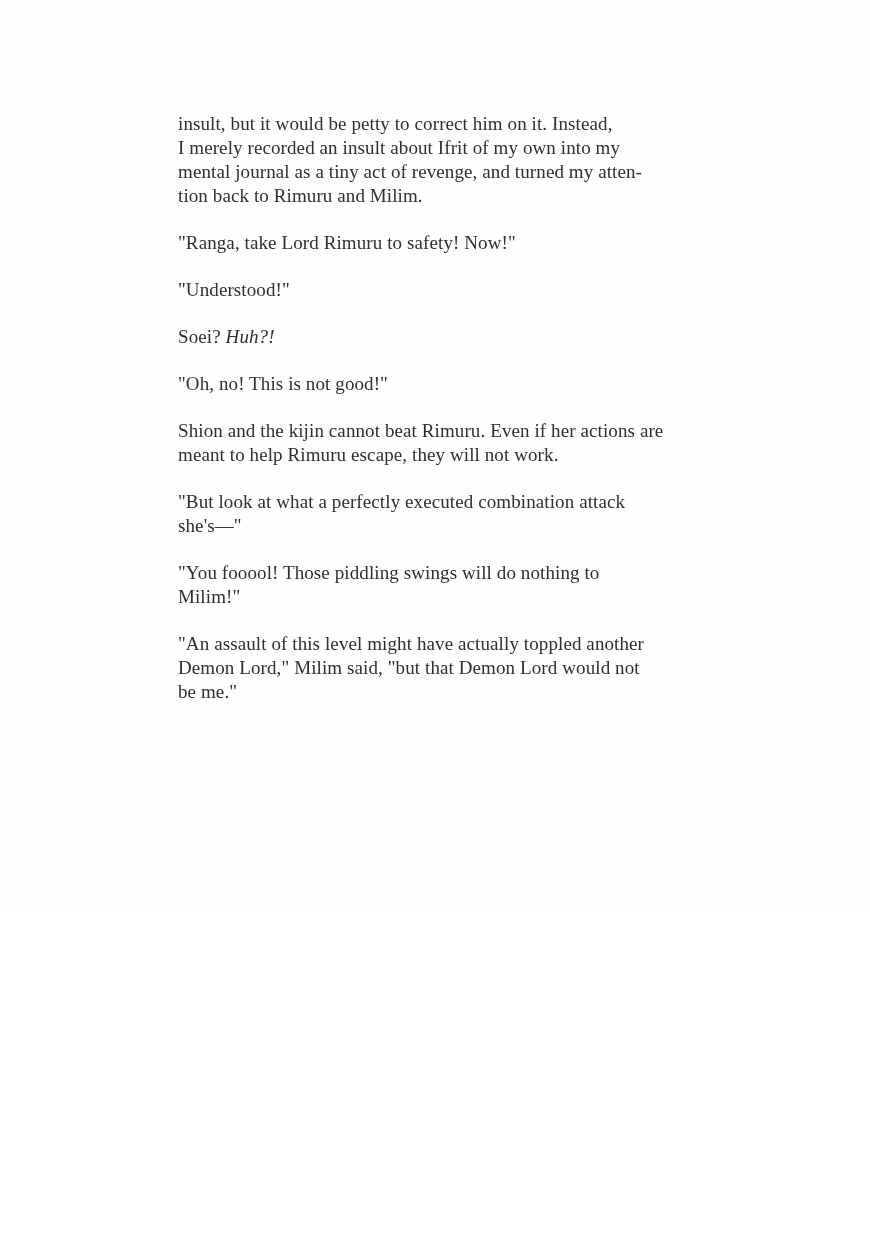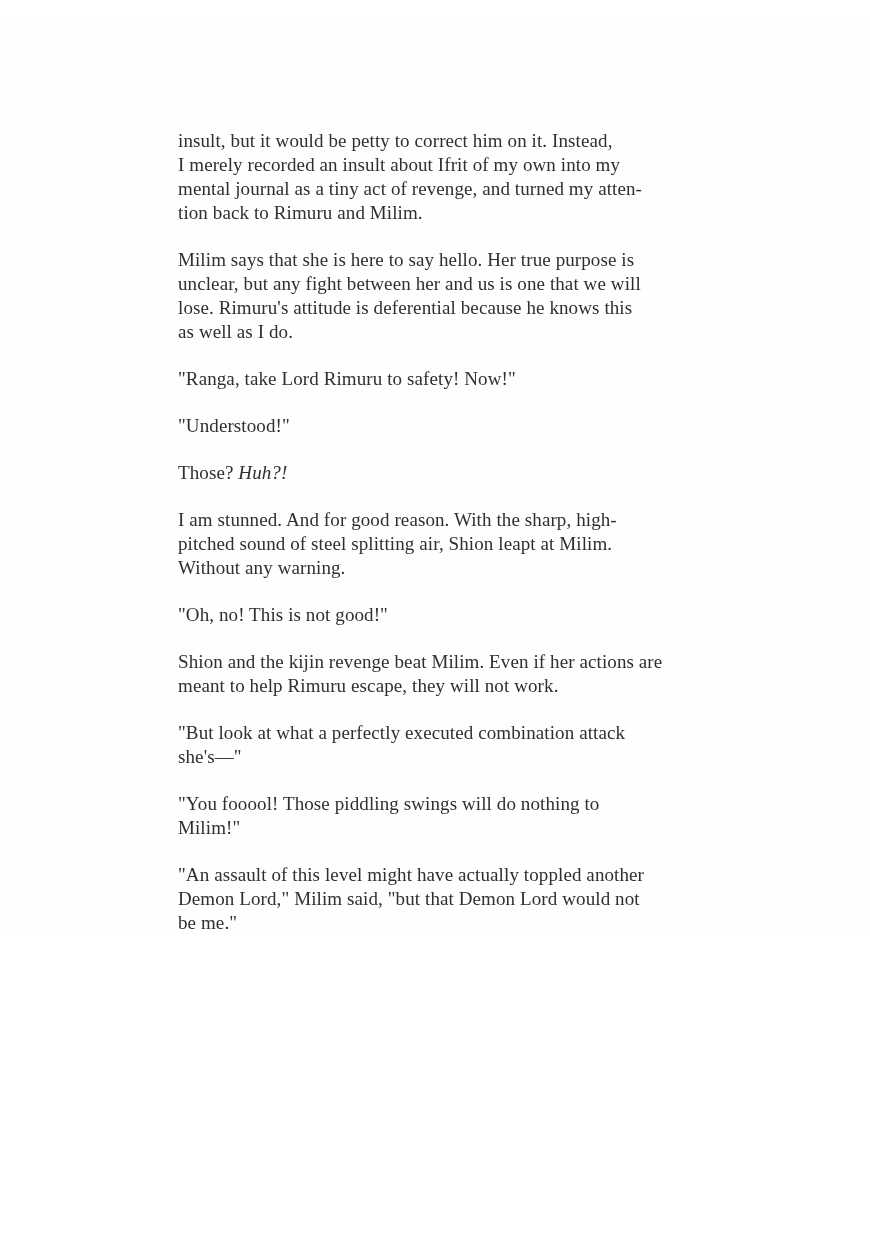--- a/index.html
+++ b/index.html
@@ -6,21 +6,20 @@
     margin: 0;
     padding: 0;
     background: #ffffff;
   }
   .page {
     position: relative;
     width: 870px;
     height: 912px;
     background: #fefefe;
     overflow: hidden;
-    margin-top: 17px;
   }
   .text-column {
     position: absolute;
     left: 178px;
     top: 112px;
     width: 540px;
   }
   .para {
     margin: 0 0 23px 0;
     font-family: "Liberation Serif", "DejaVu Serif", serif;
@@ -35,32 +34,25 @@
 </style>
 </head>
 <body>
 
 <div class="page">
   <div class="text-column">
     <p class="para">insult, but it would be petty to correct him on it. Instead,
 I merely recorded an insult about Ifrit of my own into my
 mental journal as a tiny act of revenge, and turned my atten-
 tion back to Rimuru and Milim.</p>
-    <p class="para">Milim says that she is here to say hello. Her true purpose is
-unclear, but any fight between her and us is one that we will
-lose. Rimuru's attitude is deferential because he knows this
-as well as I do.</p>
     <p class="para">"Ranga, take Lord Rimuru to safety! Now!"</p>
     <p class="para">"Understood!"</p>
-    <p class="para"><span>Those? </span><em>Huh?!</em></p>
-    <p class="para">I am stunned. And for good reason. With the sharp, high-
-pitched sound of steel splitting air, Shion leapt at Milim.
-Without any warning.</p>
+    <p class="para"><span>Soei? </span><em>Huh?!</em></p>
     <p class="para">"Oh, no! This is not good!"</p>
-    <p class="para">Shion and the kijin revenge beat Milim. Even if her actions are
+    <p class="para">Shion and the kijin cannot beat Rimuru. Even if her actions are
 meant to help Rimuru escape, they will not work.</p>
     <p class="para">"But look at what a perfectly executed combination attack
 she's—"</p>
     <p class="para">"You fooool! Those piddling swings will do nothing to
 Milim!"</p>
     <p class="para">"An assault of this level might have actually toppled another
 Demon Lord," Milim said, "but that Demon Lord would not
 be me."</p>
   </div>
 </div>

